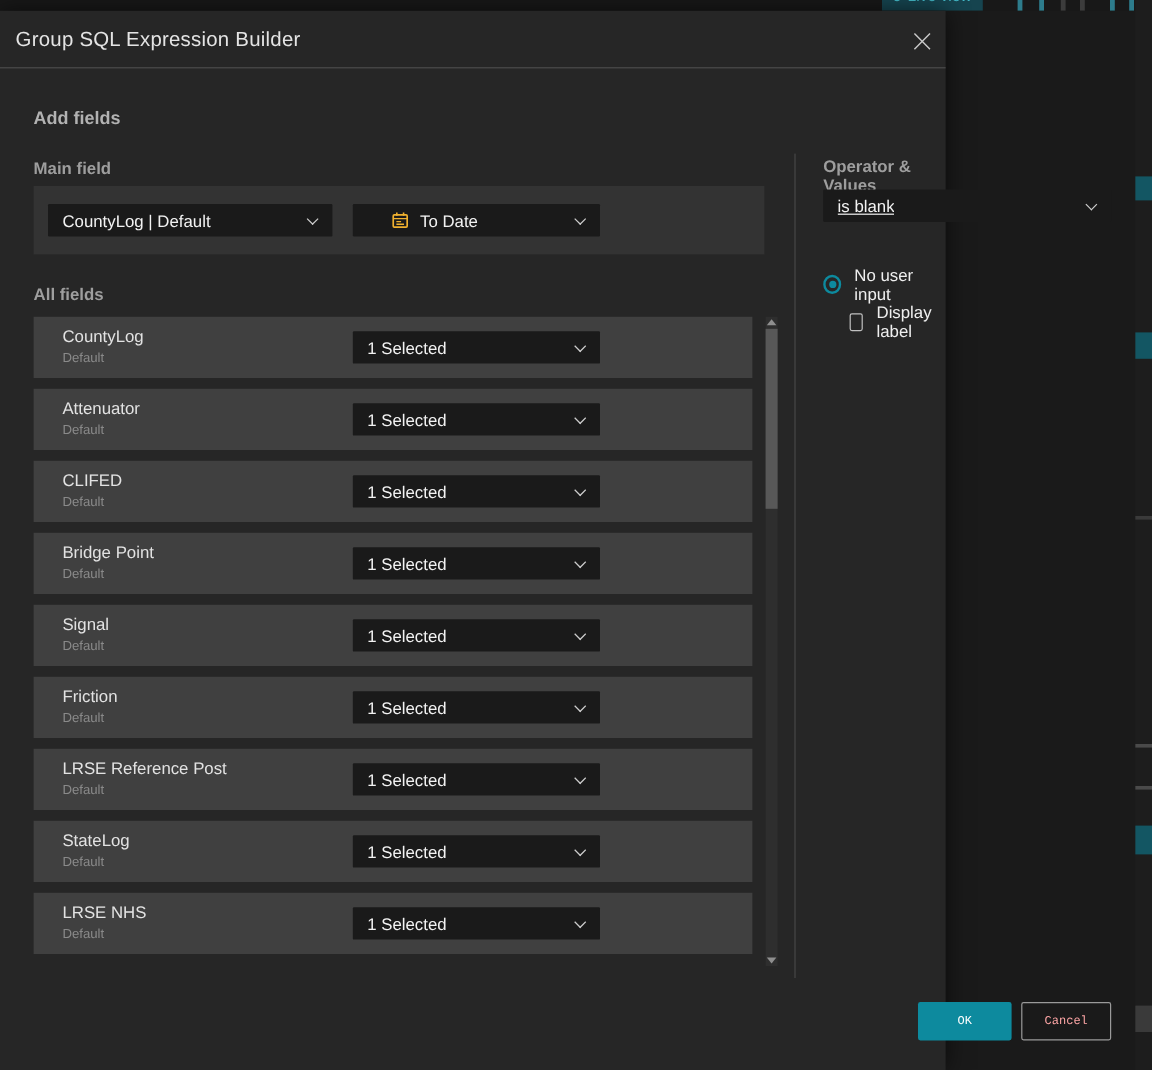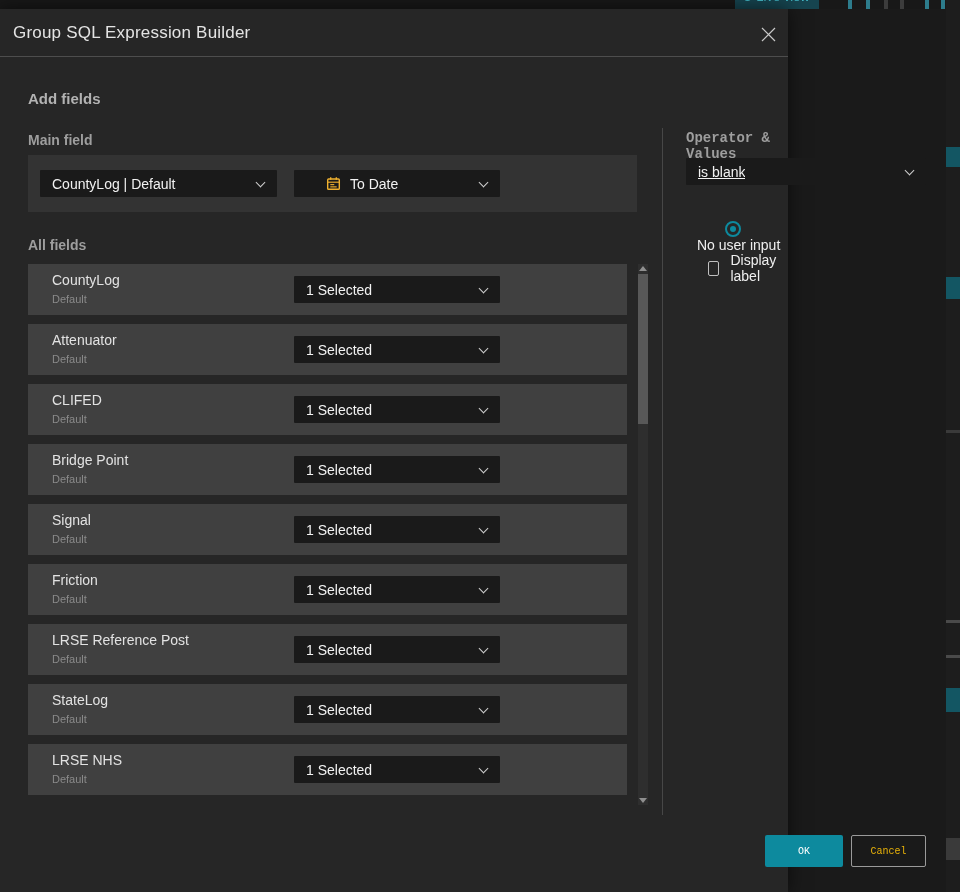--- a/index.html
+++ b/index.html
@@ -48,33 +48,33 @@
   .sbar { position:absolute; left:638px; top:255px; width:10px; height:541px; background:#2e2e2e; }
   .sthumb { position:absolute; left:0; top:10px; width:10px; height:150px; background:#585858; cursor:pointer; }
   .sarrow { position:absolute; left:1px; width:0; height:0; border-left:4px solid transparent; border-right:4px solid transparent; }
   .sarrow.up { top:2px; border-bottom:5px solid #8f8f8f; }
   .sarrow.down { bottom:2px; border-top:5px solid #8f8f8f; }
 
   .vdivider { position:absolute; left:662px; top:119px; width:1px; height:687px; background:#474747; }
 
   
   .op-dd { left:686px; top:149px; width:240px;text-decoration:underline; }
-  .radio-row { position:absolute; left:686px; top:212px; display:flex; align-items:center; cursor:pointer;flex-direction:column; }
+  .radio-row { position:absolute; left:686px; top:212px; display:flex; align-items:center; cursor:pointer; }
   .radio { width:16px; height:16px; border-radius:50%; border:2px solid var(--accent); position:relative; }
   .radio .dot { position:absolute; left:3px; top:3px; width:6px; height:6px; border-radius:50%; background:var(--accent); }
   .radio-row .lbl, .check-row .lbl { font-size:14px; color:#efefef; margin-left:11px; }
   .check-row { position:absolute; left:708px; top:243px; display:flex; align-items:center; cursor:pointer; }
   .checkbox { width:15px; height:15px; border:1.5px solid #c0c0c0; border-radius:2px; background:transparent; }
 
   
   .btn { position:absolute; top:826px; height:32px; font-size:10px; text-align:center;
     display:flex; align-items:center; justify-content:center; cursor:pointer; border-radius:2px;
     font-family:Liberation Mono, monospace; }
   .btn-ok { left:765px; width:78px; background:var(--accent); color:#ffffff; border:none; }
-  .btn-cancel { left:851px; width:75px; background:transparent; color:#eab308; border:1px solid #9a9a9a; }
+  .btn-cancel { left:851px; width:75px; background:transparent; color:#fca5a5; border:1px solid #9a9a9a; }
 </style>
 </head>
 <body>
 
 <div class="bg-topbar">
   <div class="bg-pill"><span class="dot"></span><span>Live view</span></div>
   <div class="bg-bar" style="left:848px;background:#2d7c8c;"></div>
   <div class="bg-bar" style="left:866px;background:#2d7c8c;"></div>
   <div class="bg-bar" style="left:884px;background:#3c3c3c;"></div>
   <div class="bg-bar" style="left:900px;background:#3c3c3c;"></div>
@@ -205,21 +205,21 @@
     </div>
 
   <div class="sbar">
     <div class="sarrow up"></div>
     <div class="sthumb"></div>
     <div class="sarrow down"></div>
   </div>
 
   <div class="vdivider"></div>
 
-  <div class="h-sub" style="left:686px; top:121px;font-family:Liberation Mono, monospace;">Operator &amp; Values</div>
+  <div class="h-sub" style="left:686px; top:121px;">Operator &amp; Values</div>
 
   <div class="dropdown op-dd">
     <span class="dd-label">is blank</span>
     <span class="chev"></span>
   </div>
 
   <div class="radio-row">
     <span class="radio">
         <span class="dot"></span>
       </span>

